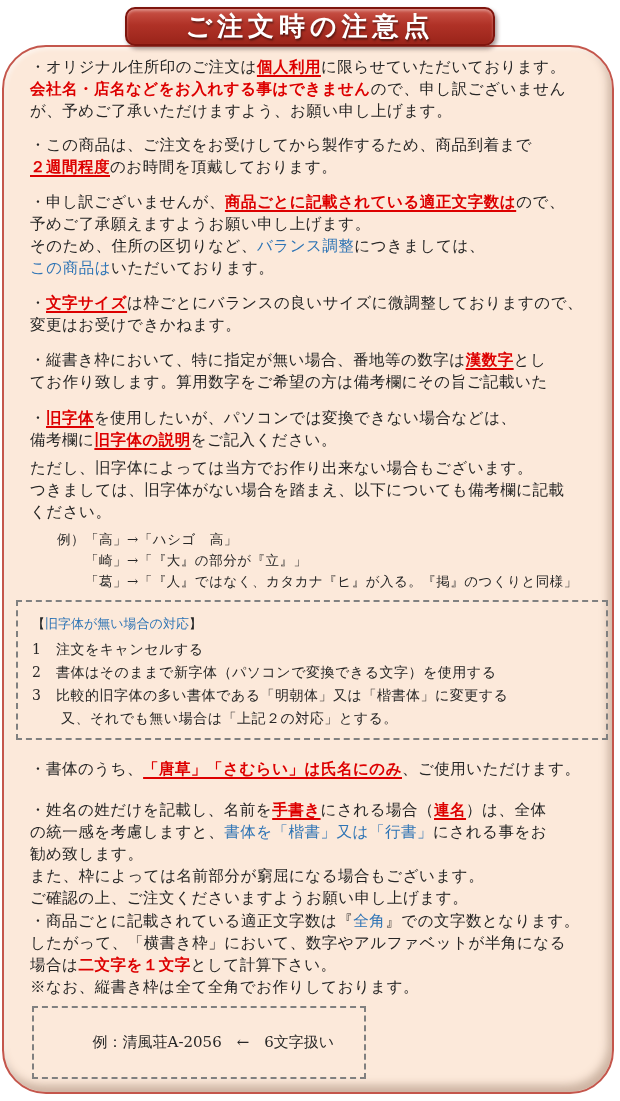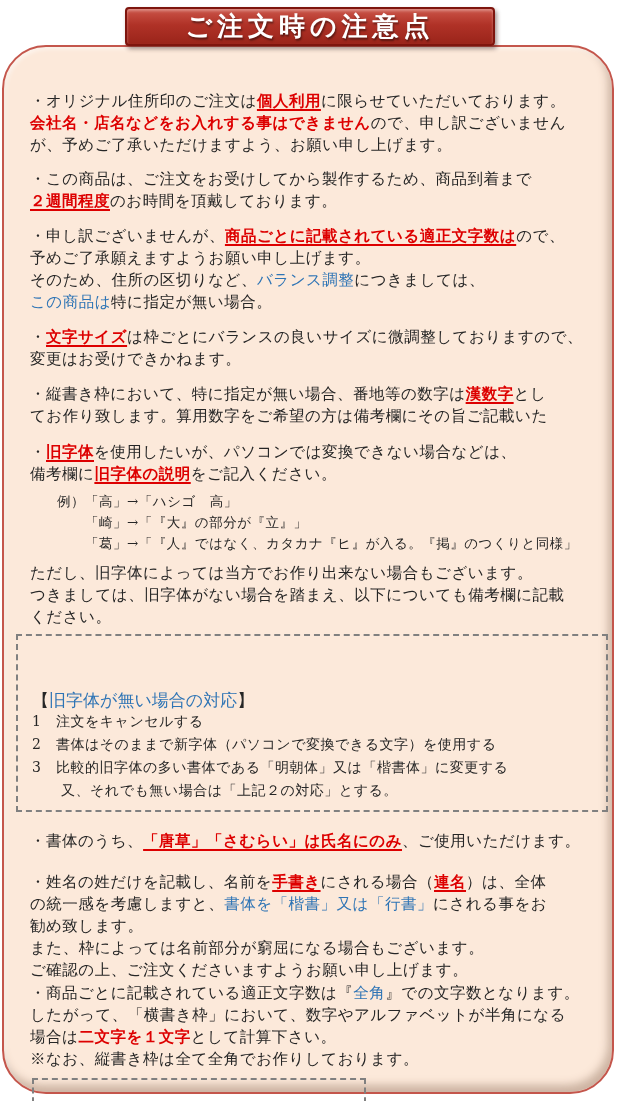--- a/index.html
+++ b/index.html
@@ -30,34 +30,34 @@
     border:2px solid var(--panel_border);
     border-radius:44px;
     box-shadow:inset -4px -7px 9px rgba(125,92,72,0.38), inset 2px 2px 4px rgba(255,255,255,0.6);
   }
 
   
   .banner{
     position:absolute;left:125px;top:7px;width:370px;height:39px;
     background:linear-gradient(to bottom,var(--banner_red_top) 0%,#b03227 45%,var(--banner_red_bottom) 100%);
     border:2px solid var(--banner_border);
-    border-radius:4px;
+    border-radius:10px;
     box-shadow:inset 0 2px 3px rgba(255,255,255,0.35), 2px 3px 4px rgba(60,20,15,0.45);
     display:flex;align-items:center;justify-content:center;
     z-index:3;
   }
   .banner span{
     color:#ffffff;font-size:26px;font-weight:bold;letter-spacing:5px;
     text-shadow:1px 2px 2px rgba(0,0,0,0.45);
     white-space:nowrap;
   }
 
   .content{
     position:absolute;left:2px;top:45px;width:612px;height:1049px;
-    padding:45px 16px 0 28px;
+    padding:11px 16px 0 28px;
     z-index:2;
   }
   .para{
     font-size:15.5px;line-height:22px;
     white-space:pre-wrap;
     letter-spacing:0.5px;
   }
   .mb12{margin-bottom:12px}.mb13{margin-bottom:13px}.mb14{margin-bottom:14px}
   .mb15{margin-bottom:6px}.mb8{margin-bottom:8px}.mb6{margin-bottom:6px}
   .mb18{margin-bottom:18px}.mb19{margin-bottom:19px}.mb9{margin-bottom:1px}
@@ -75,21 +75,21 @@
     text-underline-offset:3px;
   }
   .seg-bl{color:var(--text_blue);font-weight:normal;}
 
   .dashed-box{
     margin-left:-14px;
     width:592px;
     border:2px dashed var(--dash_gray);
     padding:8px 10px 8px 14px;
   }
-  .dashed-box .box-title{font-size:17px;line-height:20px;white-space:pre-wrap;margin-top:46px;}
+  .dashed-box .box-title{font-size:13px;line-height:28px;white-space:pre-wrap;}
   .dashed-box .box-body{font-size:14px;line-height:23px;white-space:pre-wrap;letter-spacing:0.5px;}
 
   .example-box{
     display:inline-block;
     margin-left:2px;
     border:2px dashed var(--dash_gray);
     padding:7px 30px;
     font-size:15px;
     white-space:pre-wrap;
   }
@@ -104,31 +104,31 @@
   </div>
 
   <div class="panel"></div>
 
   <div class="content">
 
     <div class="para mb12"><span>・オリジナル住所印のご注文は</span><span class="seg-ru">個人利用</span><span>に限らせていただいております。</span><br><span class="seg-r">会社名・店名などをお入れする事はできません</span><span>ので、申し訳ございません</span><br><span>が、予めご了承いただけますよう、お願い申し上げます。</span></div>
 
     <div class="para mb13"><span>・この商品は、ご注文をお受けしてから製作するため、商品到着まで</span><br><span class="seg-ru">２週間程度</span><span>のお時間を頂戴しております。</span></div>
 
-    <div class="para mb13"><span>・申し訳ございませんが、</span><span class="seg-ru">商品ごとに記載されている適正文字数は</span><span>ので、</span><br><span>予めご了承願えますようお願い申し上げます。</span><br><span>そのため、住所の区切りなど、</span><span class="seg-bl">バランス調整</span><span>につきましては、</span><br><span class="seg-bl">この商品は</span><span>特に指定が無い場合。</span></div>
+    <div class="para mb13"><span>・申し訳ございませんが、</span><span class="seg-ru">商品ごとに記載されている適正文字数は</span><span>ので、</span><br><span>予めご了承願えますようお願い申し上げます。</span><br><span>そのため、住所の区切りなど、</span><span class="seg-bl">バランス調整</span><span>につきましては、</span><br><span class="seg-bl">この商品は</span><span>いただいております。</span></div>
 
     <div class="para mb13"><span>・</span><span class="seg-ru">文字サイズ</span><span>は枠ごとにバランスの良いサイズに微調整しておりますので、</span><br><span>変更はお受けできかねます。</span></div>
 
     <div class="para mb14"><span>・縦書き枠において、特に指定が無い場合、番地等の数字は</span><span class="seg-ru">漢数字</span><span>とし</span><br><span>てお作り致します。算用数字をご希望の方は備考欄にその旨ご記載いた</span><br></div>
 
     <div class="para mb15"><span>・</span><span class="seg-ru">旧字体</span><span>を使用したいが、パソコンでは変換できない場合などは、</span><br><span>備考欄に</span><span class="seg-ru">旧字体の説明</span><span>をご記入ください。</span></div>
 
+    <div class="para mb6"><span>ただし、旧字体によっては当方でお作り出来ない場合もございます。</span><br><span>つきましては、旧字体がない場合を踏まえ、以下についても備考欄に記載</span><br><span>ください。</span></div>
+
     <div class="para example-block mb8"><span>例）「高」→「ハシゴ　高」</span><br><span>　　「崎」→「『大』の部分が『立』」</span><br><span>　　「葛」→「『人』ではなく、カタカナ『ヒ』が入る。『掲』のつくりと同様」</span></div>
-
-    <div class="para mb6"><span>ただし、旧字体によっては当方でお作り出来ない場合もございます。</span><br><span>つきましては、旧字体がない場合を踏まえ、以下についても備考欄に記載</span><br><span>ください。</span></div>
 
     <div class="dashed-box mb18">
       <div class="box-title"><span>【</span><span class="seg-bl">旧字体が無い場合の対応</span><span>】</span></div>
       <div class="box-body"><span>1　注文をキャンセルする</span><br><span>2　書体はそのままで新字体（パソコンで変換できる文字）を使用する</span><br><span>3　比較的旧字体の多い書体である「明朝体」又は「楷書体」に変更する</span><br><span>　　又、それでも無い場合は「上記２の対応」とする。</span></div>
     </div>
 
     <div class="para mb19"><span>・書体のうち、</span><span class="seg-ru">「唐草」「さむらい」は氏名にのみ</span><span>、ご使用いただけます。</span></div>
 
     <div class="para mb9"><span>・姓名の姓だけを記載し、名前を</span><span class="seg-ru">手書き</span><span>にされる場合（</span><span class="seg-ru">連名</span><span>）は、全体</span><br><span>の統一感を考慮しますと、</span><span class="seg-bl">書体を「楷書」又は「行書」</span><span>にされる事をお</span><br><span>勧め致します。</span><br><span>また、枠によっては名前部分が窮屈になる場合もございます。</span><br><span>ご確認の上、ご注文くださいますようお願い申し上げます。</span></div>
 

